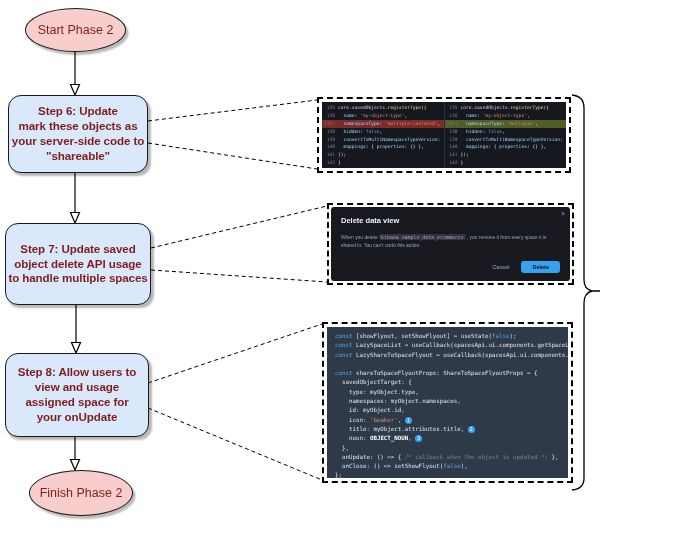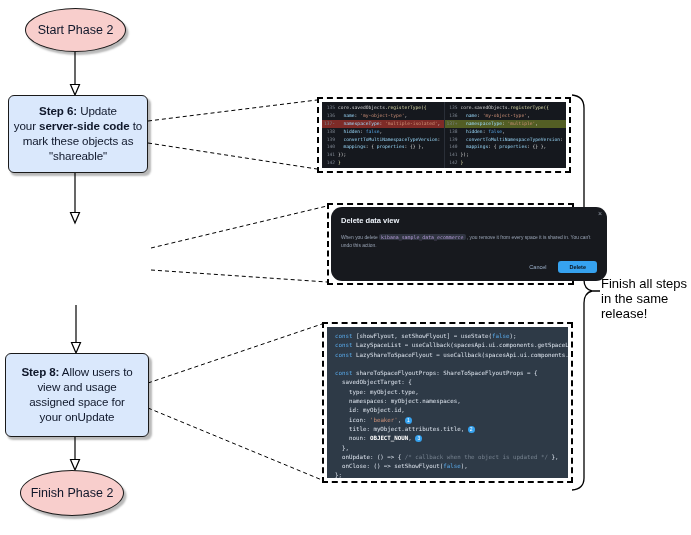--- a/index.html
+++ b/index.html
@@ -3,26 +3,26 @@
 <meta charset="utf-8">
 <style>
   html,body{margin:0;padding:0;background:#ffffff;}
   .canvas{position:relative;width:691px;height:535px;background:#ffffff;overflow:hidden;
           font-family:"Liberation Sans",sans-serif;}
   .overlay{position:absolute;left:0;top:0;width:691px;height:535px;pointer-events:none;}
 
   
   .node{position:absolute;box-sizing:border-box;border:1.6px solid #1a1a1a;
         display:flex;flex-direction:column;align-items:center;justify-content:center;
-        text-align:center;color:#0f172a;box-shadow:2.5px 3px 2px rgba(0,0,0,0.28);}
+        text-align:center;color:#7f1d1d;box-shadow:2.5px 3px 2px rgba(0,0,0,0.28);}
   .ellipse{border-radius:50%;background:var(--terminal-fill,#F8CECC);font-size:12.5px;}
-  .stepbox{border-radius:6px;background:var(--step-fill,#DAE8FC);font-size:11.6px;line-height:1.28;}
+  .stepbox{border-radius:13px;background:var(--step-fill,#DAE8FC);font-size:11.6px;line-height:1.28;font-weight:bold;}
   .stepline{white-space:nowrap;letter-spacing:-0.1px;}
   .start{left:25px;top:8px;width:101px;height:44px;}
-  .finish{left:20px;top:470px;width:104px;height:46px;}
+  .finish{left:29px;top:470px;width:104px;height:46px;}
   .step6{left:8px;top:95px;width:140px;height:78px;}
   .step7{left:5px;top:223px;width:146px;height:82px;}
   .step8{left:5px;top:353px;width:144px;height:84px;}
 
   
   .shot{position:absolute;box-sizing:border-box;border:2px dashed #000;background:#fff;padding:3px;}
   .shot1{left:317px;top:97px;width:254px;height:76px;}
   .shot2{left:327px;top:203px;width:247px;height:82px;padding:2px;}
   .shot3{left:322px;top:322px;width:251px;height:161px;}
 
@@ -47,22 +47,22 @@
   .tok-cmt{color:#76828F;}
   .tok-bold{color:#FFFFFF;font-weight:bold;}
   .tok-badge{display:inline-block;width:7px;height:7px;border-radius:50%;
              background:var(--badge,#36A2EF);color:#fff;font-size:5px;line-height:7px;
              text-align:center;font-family:"Liberation Sans",sans-serif;vertical-align:middle;}
   .tok-chip{background:#2F3440;color:#B29AD6;font-family:"DejaVu Sans Mono",monospace;
             padding:0 2px;border-radius:2px;}
   .tok-mfg{color:inherit;}
 
   
-  .modal{position:relative;width:100%;height:100%;background:#17191E;border-radius:11px;
-         color:#9AA5B6;padding-left:37px;}
+  .modal{position:relative;width:100%;height:100%;background:#17191E;border-radius:3px;
+         color:#9AA5B6;}
   .modal-title{position:absolute;left:10px;top:9px;font-size:7.5px;font-weight:bold;color:#EDF2F9;}
   .modal-close{position:absolute;right:5px;top:3px;font-size:7px;color:#8F97A3;cursor:default;}
   .modal-body{position:absolute;left:10px;top:26px;right:8px;font-size:4.9px;line-height:8px;}
   .modal-btns{position:absolute;right:10px;bottom:8px;display:flex;align-items:center;gap:12px;}
   .btn-cancel{color:#9FB3CE;font-size:5.5px;}
   .btn-delete{background:var(--primary-button,#36A2EF);color:#0B1117;font-size:5.5px;font-weight:bold;
               padding:3px 11px;border-radius:3px;}
 
   
   .codewrap{width:100%;height:100%;background:#2E3A47;overflow:hidden;box-sizing:border-box;
@@ -106,25 +106,30 @@
 
     <path d="M 572 95 Q 584 96 584 108 L 584 280 Q 584 289 592 291 L 600 291 M 592 291 Q 584 293 584 303 L 584 478 Q 584 489 572 490" fill="none" stroke="#000" stroke-width="1.3"></path>
   </svg>
 
   <div class="node ellipse start">
     <span>Start Phase 2</span>
   </div>
 
   <div class="node stepbox step6">
       <div class="stepline"><b>Step 6:</b><span> Update</span></div>
+      <div class="stepline"><span>mark these objects as</span></div>
       <div class="stepline"><span>your </span><b>server-side code</b><span> to</span></div>
-      <div class="stepline"><span>mark these objects as</span></div>
       <div class="stepline"><span>"shareable"</span></div>
     </div>
 
+  <div class="node stepbox step7">
+      <div class="stepline"><b>Step 7:</b><span> Update saved</span></div>
+      <div class="stepline"><span>object delete API usage</span></div>
+      <div class="stepline"><span>to handle multiple spaces</span></div>
+    </div>
 
   <div class="node stepbox step8">
       <div class="stepline"><b>Step 8:</b><span> Allow users to</span></div>
       <div class="stepline"><span>view and usage</span></div>
       <div class="stepline"><span>assigned space for</span></div>
       <div class="stepline"><span>your onUpdate</span></div>
     </div>
 
   <div class="node ellipse finish">
     <span>Finish Phase 2</span>
@@ -181,19 +186,14 @@
         <div class="crow"><span class="tok-fg">    icon: </span><span class="tok-str">'beaker'</span><span class="tok-fg">, </span><span class="tok-badge">1</span></div>
         <div class="crow"><span class="tok-fg">    title: myObject.attributes.title, </span><span class="tok-badge">2</span></div>
         <div class="crow"><span class="tok-fg">    noun: </span><span class="tok-bold">OBJECT_NOUN</span><span class="tok-fg">, </span><span class="tok-badge">3</span></div>
         <div class="crow"><span class="tok-fg">  },</span></div>
         <div class="crow"><span class="tok-fg">  onUpdate: () =&gt; { </span><span class="tok-cmt">/* callback when the object is updated */</span><span class="tok-fg"> },</span></div>
         <div class="crow"><span class="tok-fg">  onClose: () =&gt; setShowFlyout(</span><span class="tok-kw">false</span><span class="tok-fg">),</span></div>
         <div class="crow"><span class="tok-fg">};</span></div>
       </div>
   </div>
 
-  <div class="brace-note">
-    <div>Finish all steps</div>
-    <div>in the same</div>
-    <div>release!</div>
-  </div>
 
 </div>
 
 </body></html>

